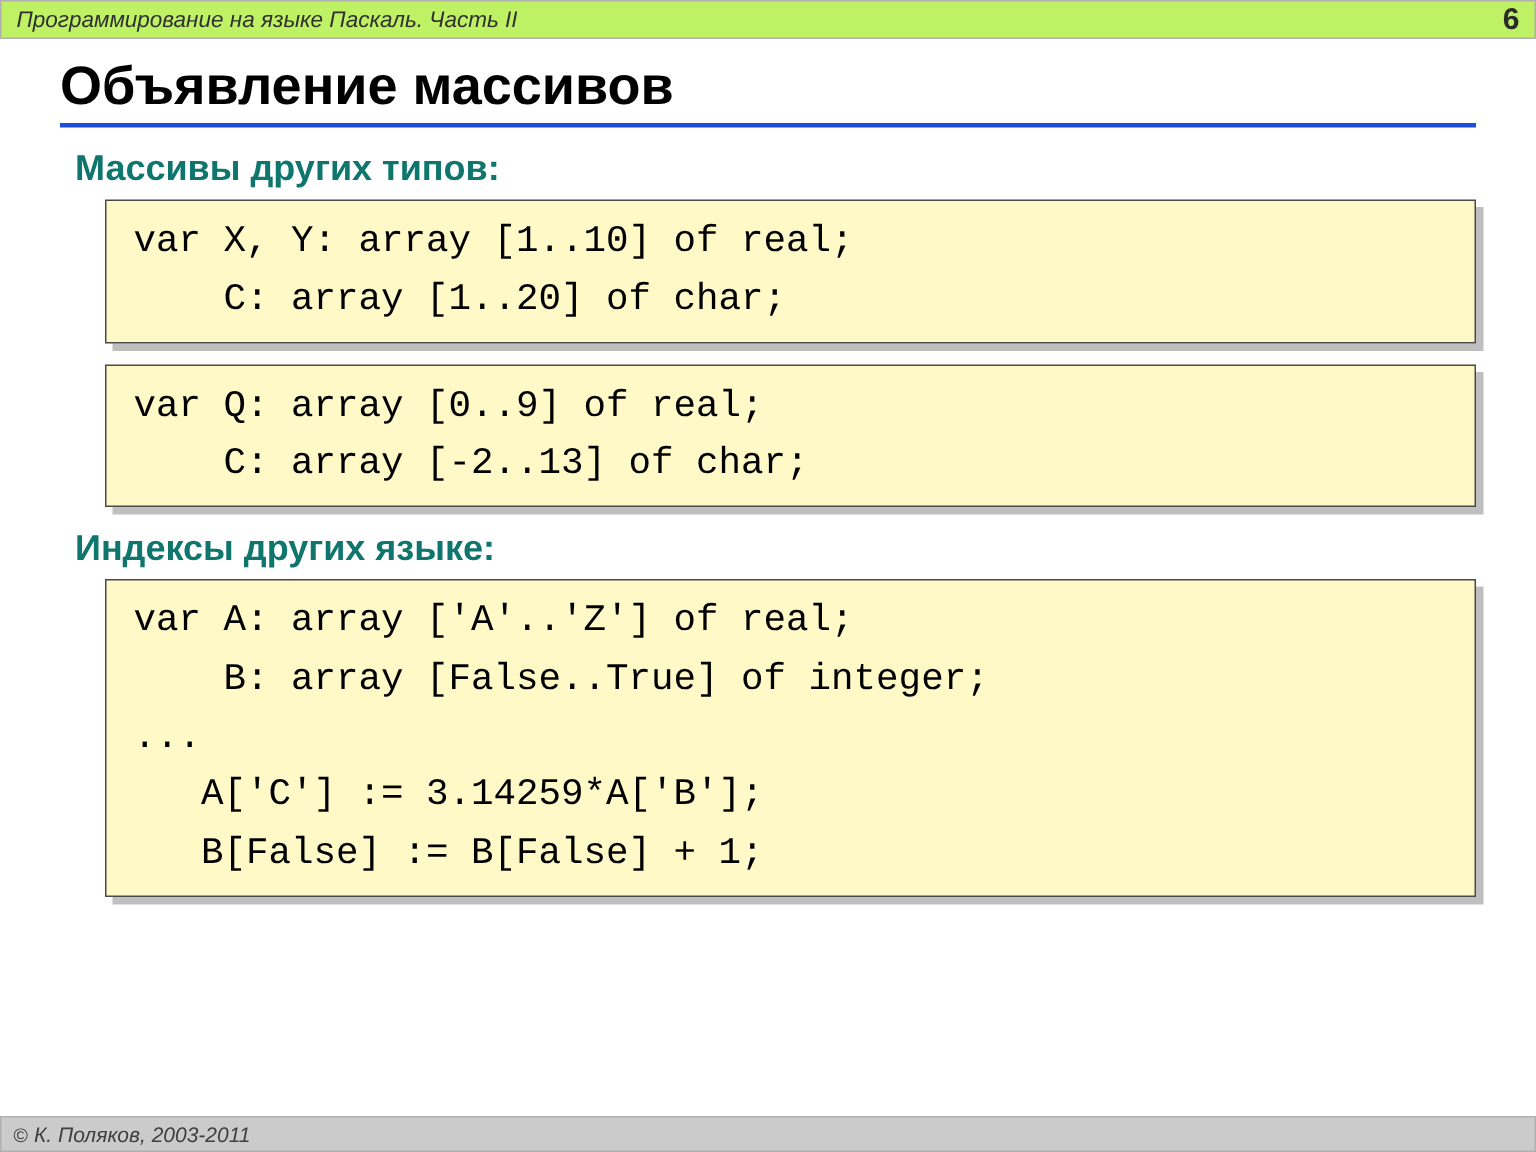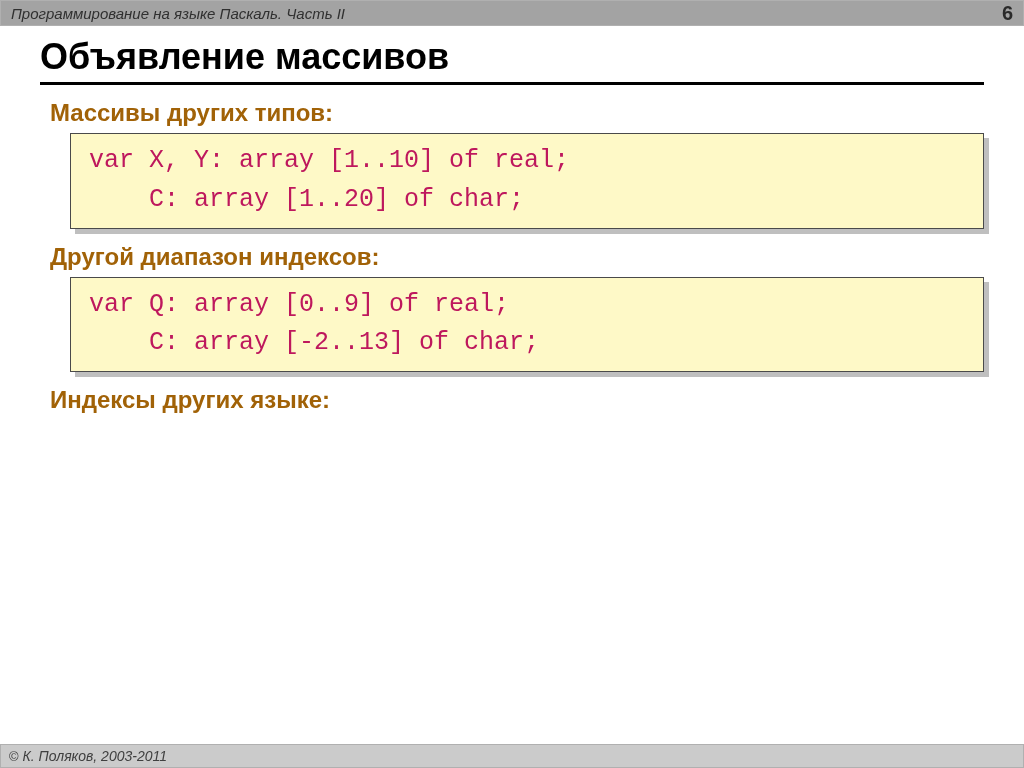--- a/index.html
+++ b/index.html
@@ -4,21 +4,21 @@
 <style>
   * { margin: 0; padding: 0; box-sizing: border-box; }
   html, body { width: 1024px; height: 768px; overflow: hidden; }
   body {
     font-family: Arial, Helvetica, sans-serif;
     background: #ffffff;
     position: relative;
   }
   .topbar {
     height: 26px;
-    background: #a3a3a3;
+    background: #bef264;
     border: 1px solid #b0b0b0;
     display: flex;
     align-items: center;
     padding: 0 10px;
     font-size: 15px;
     color: #303030;
     font-style: italic;
     justify-content: space-between;
   }
   .topbar .pagenum {
@@ -27,43 +27,43 @@
     font-size: 20px;
     color: #2a2a2a;
   }
   .content {
     padding: 10px 40px 0 40px;
   }
   h1.title {
     font-size: 36px;
     font-weight: bold;
     color: #000;
-    border-bottom: 3px solid #000000;
+    border-bottom: 3px solid #1d4ed8;
     padding-bottom: 4px;
     margin-bottom: 14px;
   }
   .section-label {
-    color: #a16207;
+    color: #0f766e;
     font-weight: bold;
     font-size: 24px;
     margin: 10px 0 6px 10px;
   }
   .codebox-wrap {
     margin: 0 0 14px 30px;
     position: relative;
   }
   .codebox {
     background: #fef9c7;
     border: 1.5px solid #4a4a4a;
     font-family: "Courier New", Courier, monospace;
     font-size: 25px;
     line-height: 1.55;
     padding: 8px 18px 8px 18px;
     white-space: pre;
-    color: #be185d;
+    color: #000000;
     position: relative;
     box-shadow: 5px 5px 0 rgba(0,0,0,0.25);
   }
   .footer {
     position: absolute;
     left: 0;
     right: 0;
     bottom: 0;
     height: 24px;
     background: #cbcbcb;
@@ -87,25 +87,31 @@
 
 <div class="content">
   <h1 class="title">Объявление массивов</h1>
 
   <div class="section-label">Массивы других типов:</div>
   <div class="codebox-wrap">
     <div class="codebox">var X, Y: array [1..10] of real;
     C: array [1..20] of char;</div>
   </div>
 
-  <div class="section-label">Другой диапазон индексов:</div>
   <div class="codebox-wrap">
     <div class="codebox">var Q: array [0..9] of real;
     C: array [-2..13] of char;</div>
   </div>
 
   <div class="section-label">Индексы других языке:</div>
+  <div class="codebox-wrap">
+    <div class="codebox">var A: array ['A'..'Z'] of real;
+    B: array [False..True] of integer;
+...
+   A['C'] := 3.14259*A['B'];
+   B[False] := B[False] + 1;</div>
+  </div>
 </div>
 
 <div class="footer">
   <span class="copy-sym">©</span>
   <span>К. Поляков, 2003-2011</span>
 </div>
 
 </body></html>

